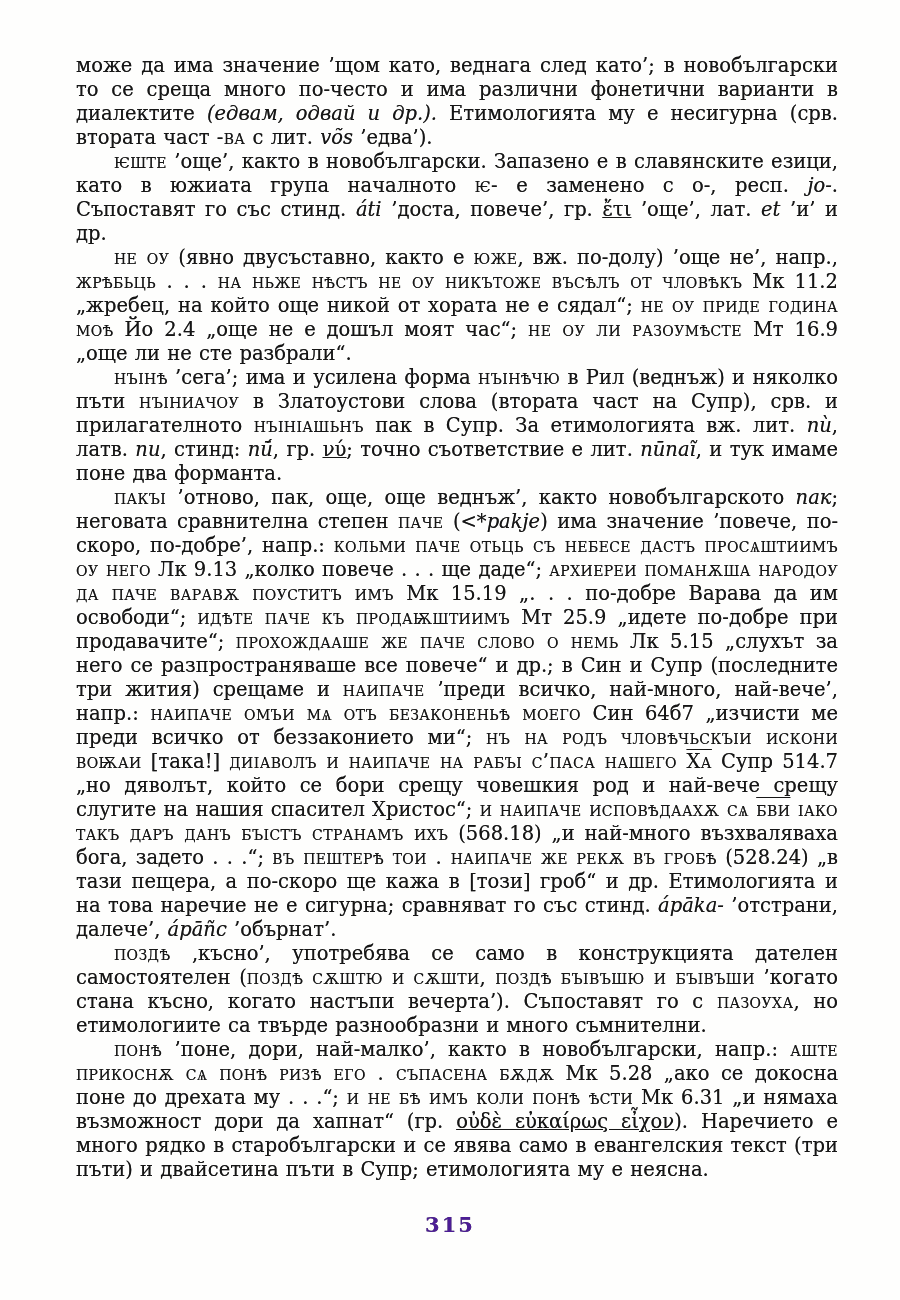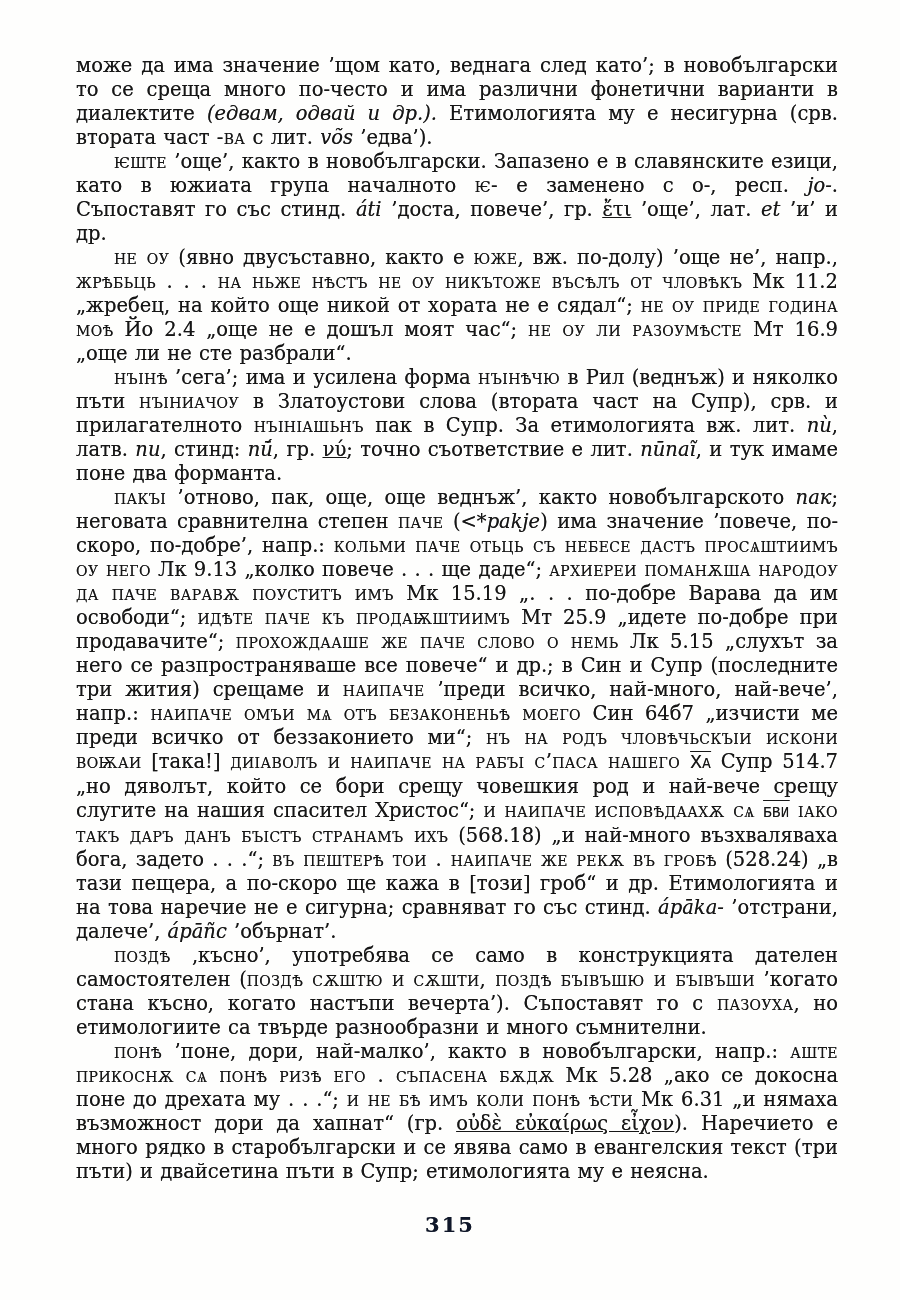--- a/index.html
+++ b/index.html
@@ -30,31 +30,31 @@
     text-shadow: 0 0 0.5px rgba(10,10,10,0.65);
   }
   .para.indent { text-indent: 38px; }
   .run-n { }
   .run-i { font-style: italic; }
   .run-g { font-style: normal; text-decoration: underline; }
   .run-o, .run-ov {
     font-variant: small-caps;
     letter-spacing: 0.4px;
   }
-  .run-ov { text-decoration: overline; font-family: Liberation Mono, monospace; }
+  .run-ov { text-decoration: overline; }
   .page-number {
     position: absolute;
     left: 0; right: 0;
     top: 1212px;
     text-align: center;
     font-family: "DejaVu Serif", "Liberation Serif", serif;
     font-size: 21px;
     font-weight: bold;
     letter-spacing: 2px;
-    color: #0f172a;
+    color: #4c1d95;
     text-shadow: 0 0 0.5px rgba(10,10,10,0.6);
   }
 </style>
 </head>
 <body>
 
 <div class="page">
   <div class="text-block">
       <p class="para"><span class="run-n">може да има значение ’щом като, веднага след като’; в новобългарски то се среща много по-често и има различни фонетични варианти в диалектите </span><span class="run-i">(едвам, одвай и др.).</span><span class="run-n"> Етимологията му е несигурна (срв. втората част </span><span class="run-o">-ва</span><span class="run-n"> с лит. </span><span class="run-i">võs</span><span class="run-n"> ’едва’).</span></p>
       <p class="para indent"><span class="run-o">ѥште</span><span class="run-n"> ’още’, както в новобългарски. Запазено е в славянските езици, като в южиата група началното </span><span class="run-o">ѥ-</span><span class="run-n"> е заменено с о-, респ. </span><span class="run-i">jo-</span><span class="run-n">. Съпоставят го със стинд. </span><span class="run-i">áti</span><span class="run-n"> ’доста, повече’, гр. </span><span class="run-g">ἔτι</span><span class="run-n"> ’още’, лат. </span><span class="run-i">et</span><span class="run-n"> ’и’ и др.</span></p>

